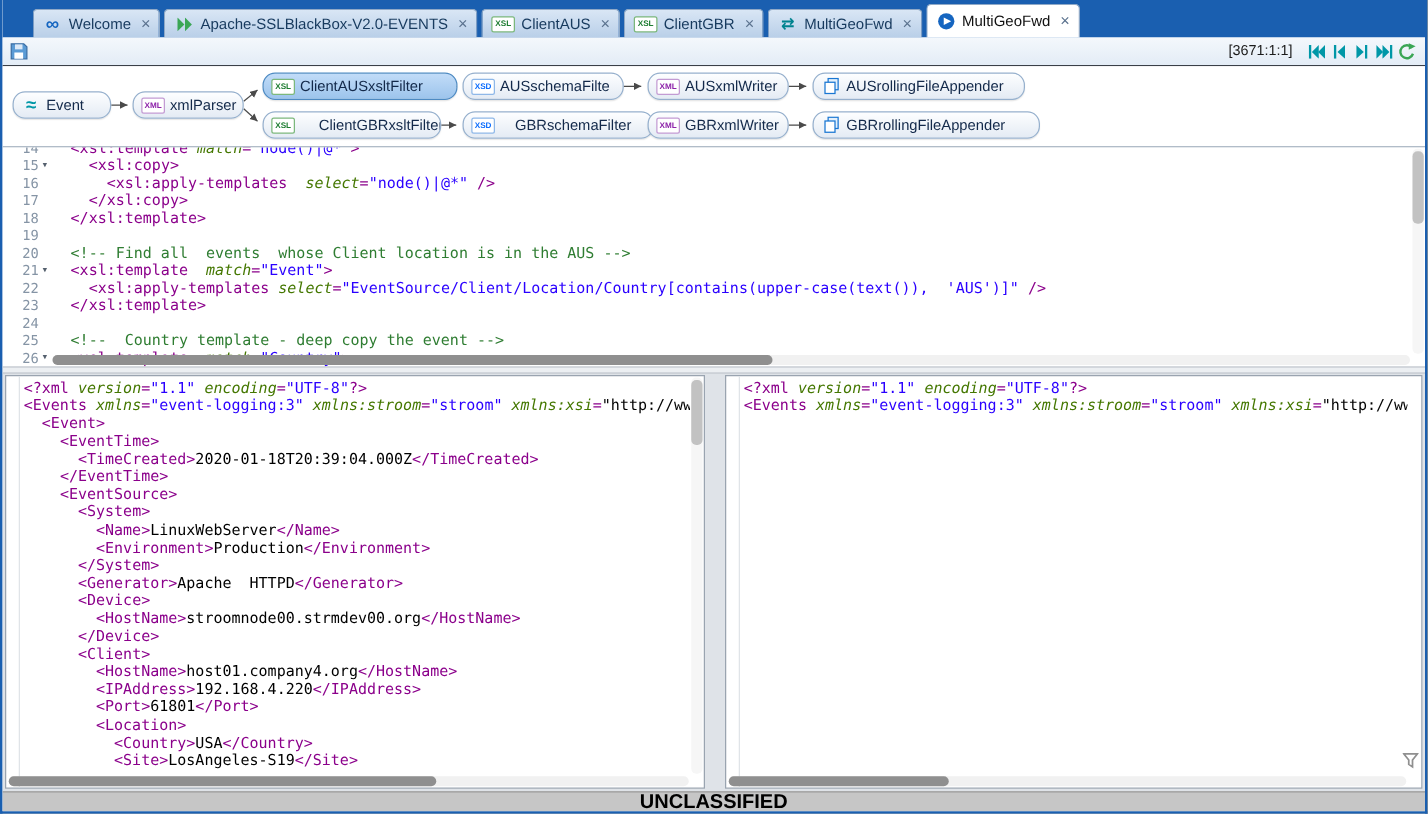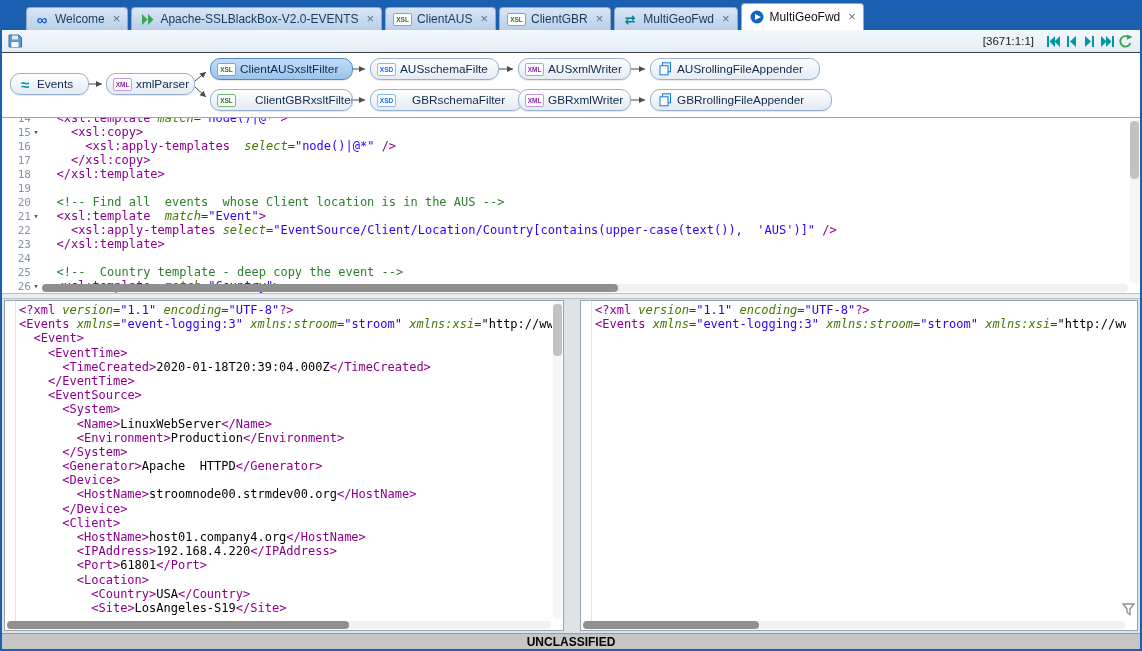--- a/index.html
+++ b/index.html
@@ -56,21 +56,21 @@
   .datapanes{flex:1;display:flex;background:#dfe3e8;padding:1px 2px 2px 2px;gap:8px;min-height:0;}
   .pane{position:relative;background:#fff;border:1px solid #9aa4b0;overflow:hidden;}
   .pane.inp{flex:0 0 560px;}
   .pane.outp{flex:1;}
   .gutline{position:absolute;top:0;bottom:0;left:10px;width:1px;background:#e0e4e8;}
   .xlines{position:absolute;top:2px;left:14px;right:11px;bottom:0;overflow:hidden;}
   .xrow{height:14.2px;line-height:14.2px;font:12px "DejaVu Sans Mono","Liberation Mono",monospace;white-space:pre;}
   .funnel{position:absolute;right:2px;bottom:10px;}
   
   .statusbar{height:16px;flex:0 0 auto;background:#c6c6c6;border-top:1px solid #9a9a9a;display:flex;
-    align-items:center;justify-content:center;font-size:12px;font-weight:bold;color:#000;}
+    align-items:center;justify-content:center;font-size:16px;font-weight:bold;color:#000;}
 </style>
 </head>
 <body>
 
 <div class="window">
 
   <div class="tabbar" id="tabbar">
       <div class="tab">
         <span class="ticon inf">∞</span>
         <span>Welcome</span>
@@ -180,27 +180,27 @@
         <line x1="497" y1="16" x2="511" y2="16"></line>
         <line x1="629" y1="16" x2="643" y2="16"></line>
         <line x1="351" y1="47" x2="363" y2="47"></line>
         <line x1="497" y1="47" x2="511" y2="47"></line>
         <line x1="629" y1="47" x2="643" y2="47"></line>
       </g>
     </svg>
     <div id="nodes">
         <div class="pnode" style="left: 8px; top: 20px; width: 79px;">
           <span class="ticon stream">≈</span>
-          <span>Events</span>
+          <span>Event</span>
         </div>
         <div class="pnode" style="left: 104px; top: 20px; width: 89px;">
           <span class="badge xml">XML</span>
           <span>xmlParser</span>
         </div>
-        <div class="pnode selected" style="left: 208px; top: 5px; width: 143px;">
+        <div class="pnode selected" style="left: 208px; top: 5px; width: 156px;">
           <span class="badge xsl">XSL</span>
           <span>ClientAUSxsltFilter</span>
         </div>
         <div class="pnode" style="left: 368px; top: 5px; width: 129px;">
           <span class="badge xsd">XSD</span>
           <span>AUSschemaFilte</span>
         </div>
         <div class="pnode" style="left: 516px; top: 5px; width: 113px;">
           <span class="badge xml">XML</span>
           <span>AUSxmlWriter</span>

